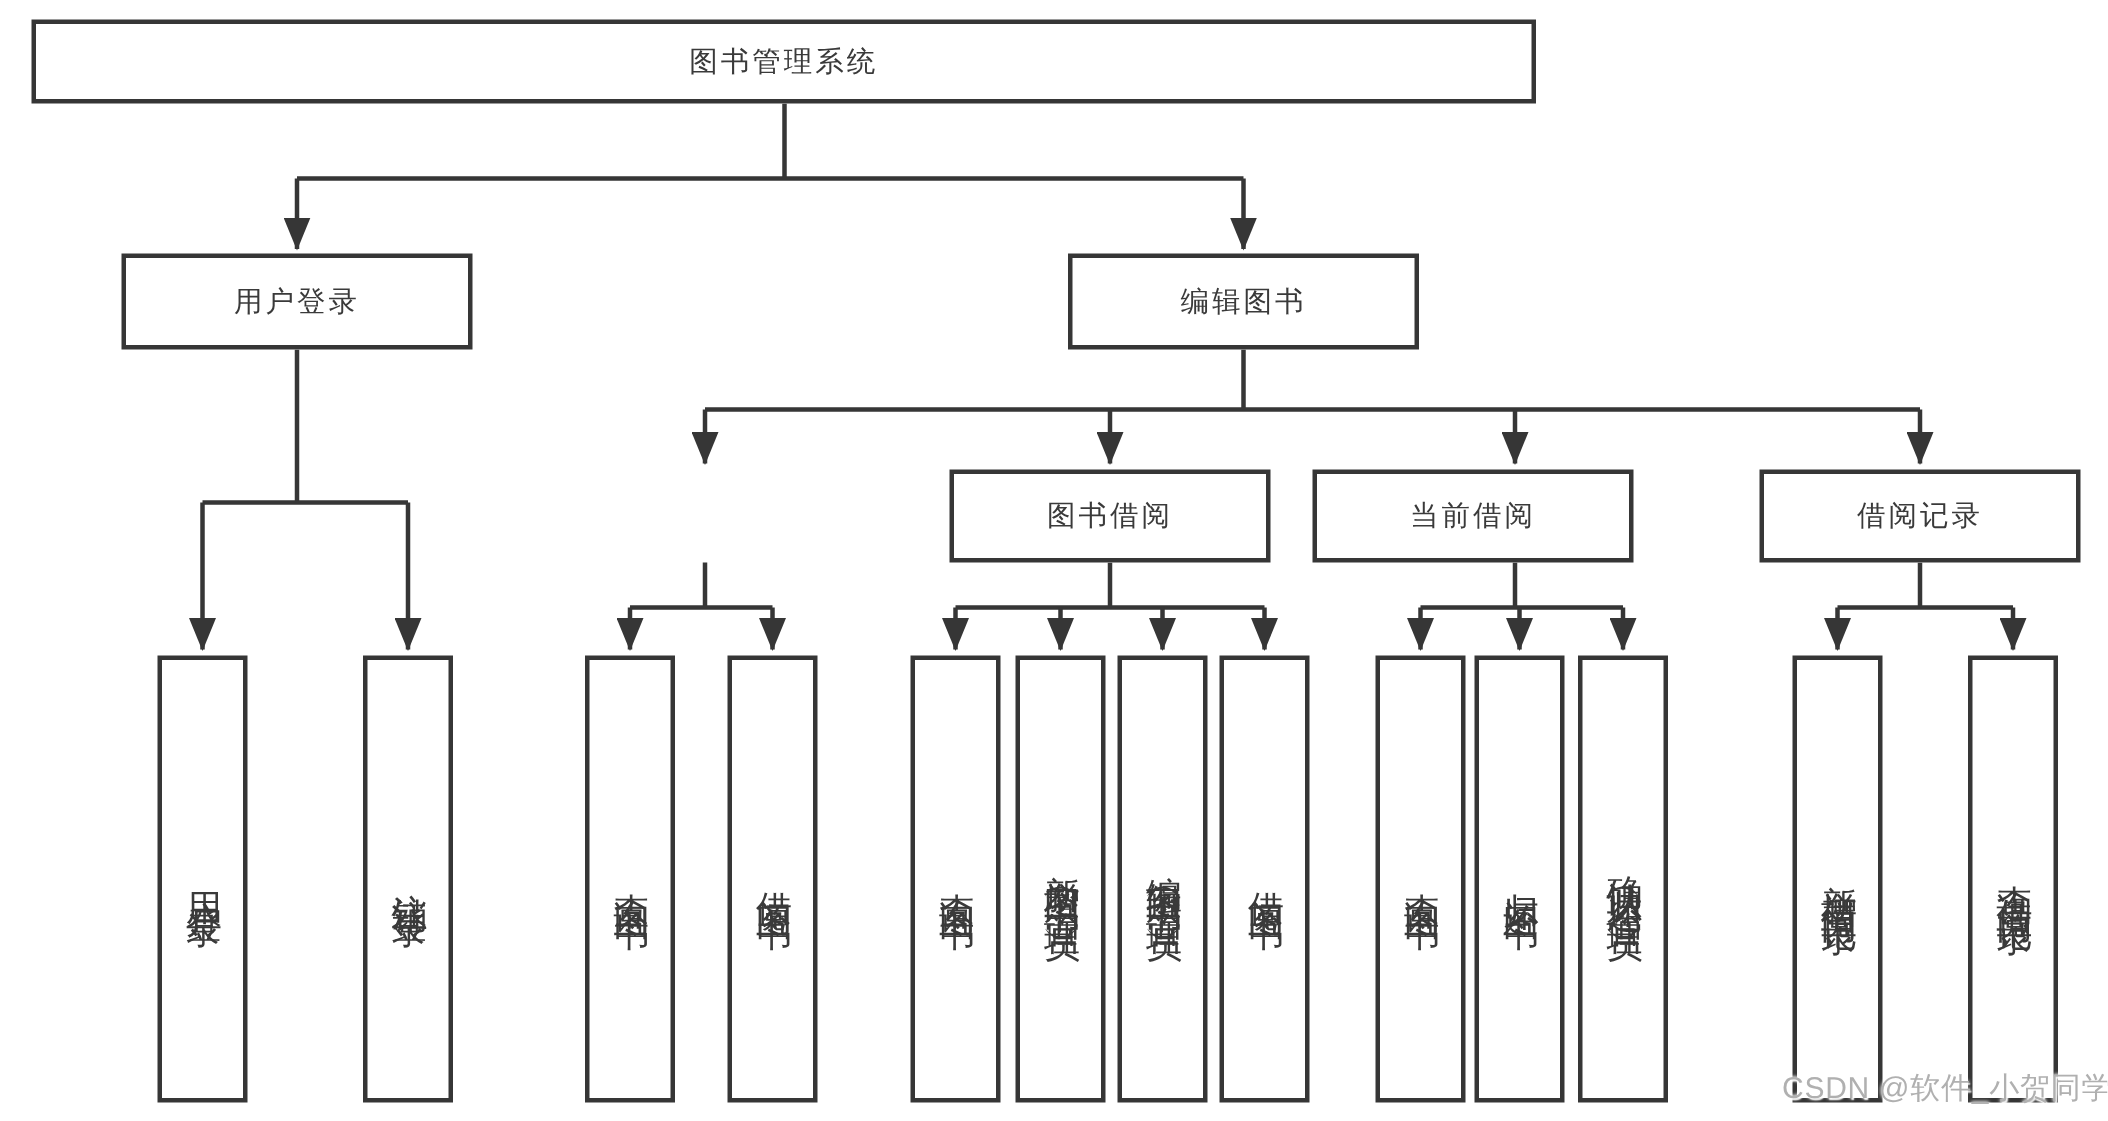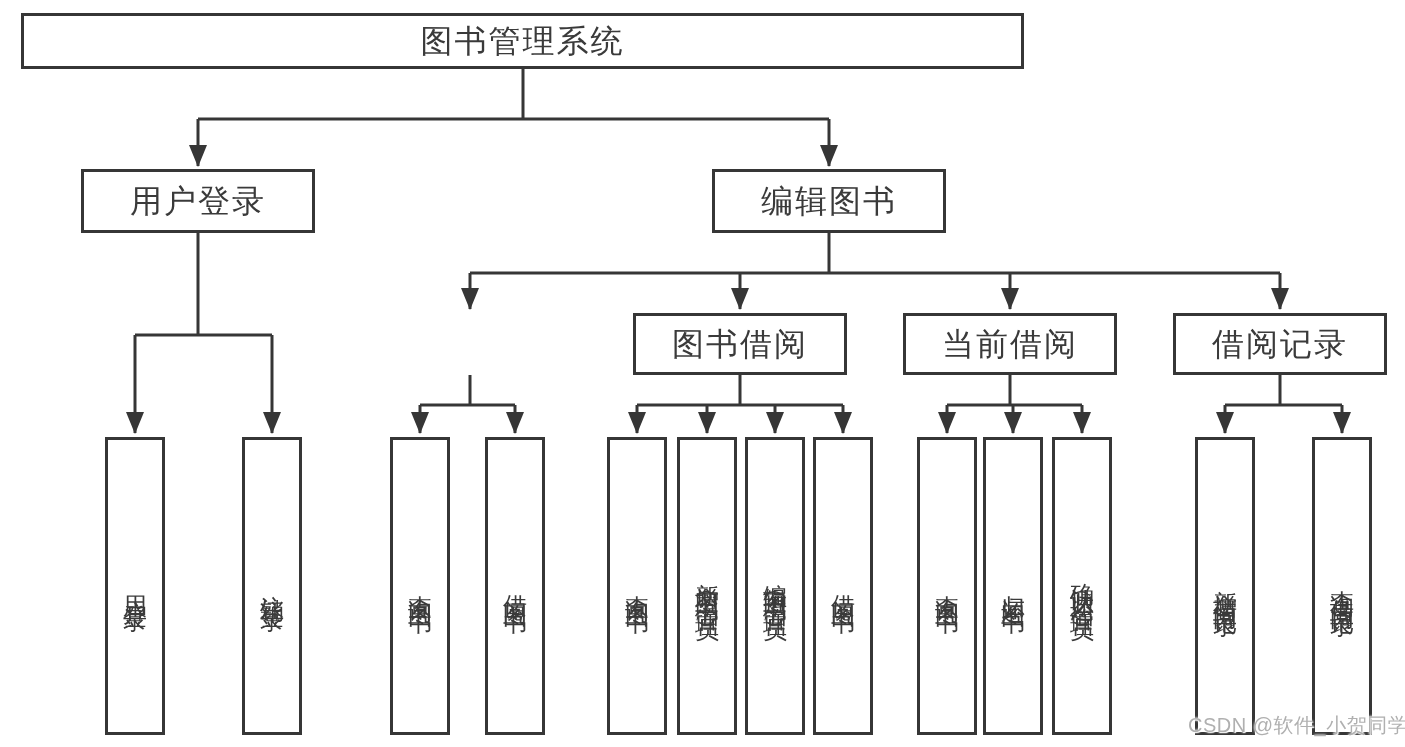--- a/index.html
+++ b/index.html
@@ -10,21 +10,21 @@
   }
   .connectors{position:absolute;left:0;top:0;pointer-events:none;}
   .connectors path{stroke:var(--line,#363636);stroke-width:3;fill:none;}
   .connectors marker path{fill:var(--line,#363636);stroke:none;}
   .box{
     position:absolute;box-sizing:border-box;background:#fff;
     border:3px solid var(--line,#363636);
     display:flex;align-items:center;justify-content:center;
   }
   .lvl-h .lbl{
-    font-size:32px;letter-spacing:2px;color:var(--text,#3a3a3a);
+    font-size:19px;letter-spacing:2px;color:var(--text,#3a3a3a);
     white-space:nowrap;line-height:1;
   }
   .leaf .lbl{
     writing-mode:vertical-rl;text-orientation:mixed;
     font-size:24px;letter-spacing:5px;line-height:1;
     color:var(--text,#3a3a3a);
   }
   .watermark{
     position:absolute;left:1188px;top:712px;z-index:5;
     font-size:20px;letter-spacing:0.5px;white-space:nowrap;
@@ -80,21 +80,21 @@
   <div class="box lvl-h" style="left:81px;top:169px;width:234px;height:64px">
     <span class="lbl">用户登录</span>
   </div>
   <div class="box lvl-h" style="left:712px;top:169px;width:234px;height:64px">
     <span class="lbl">编辑图书</span>
   </div>
 
   <div class="box lvl-h" style="left:633px;top:313px;width:214px;height:62px">
     <span class="lbl">图书借阅</span>
   </div>
-  <div class="box lvl-h" style="left:903px;top:313px;width:214px;height:62px">
+  <div class="box lvl-h" style="left:875px;top:313px;width:214px;height:62px">
     <span class="lbl">当前借阅</span>
   </div>
   <div class="box lvl-h" style="left:1173px;top:313px;width:214px;height:62px">
     <span class="lbl">借阅记录</span>
   </div>
 
   <div class="box leaf" style="left:105px;top:437px;width:60px;height:298px">
     <span class="lbl">用户登录</span>
   </div>
   <div class="box leaf" style="left:242px;top:437px;width:60px;height:298px">

